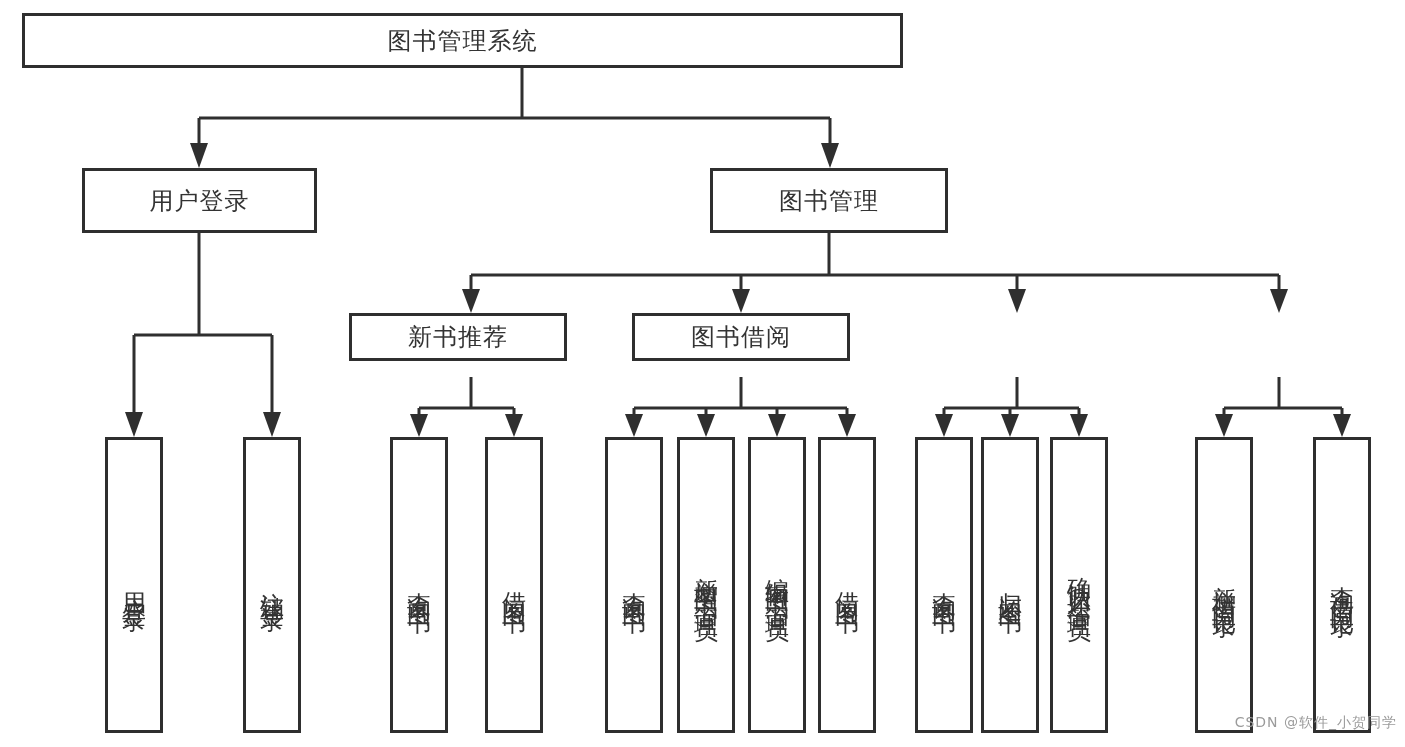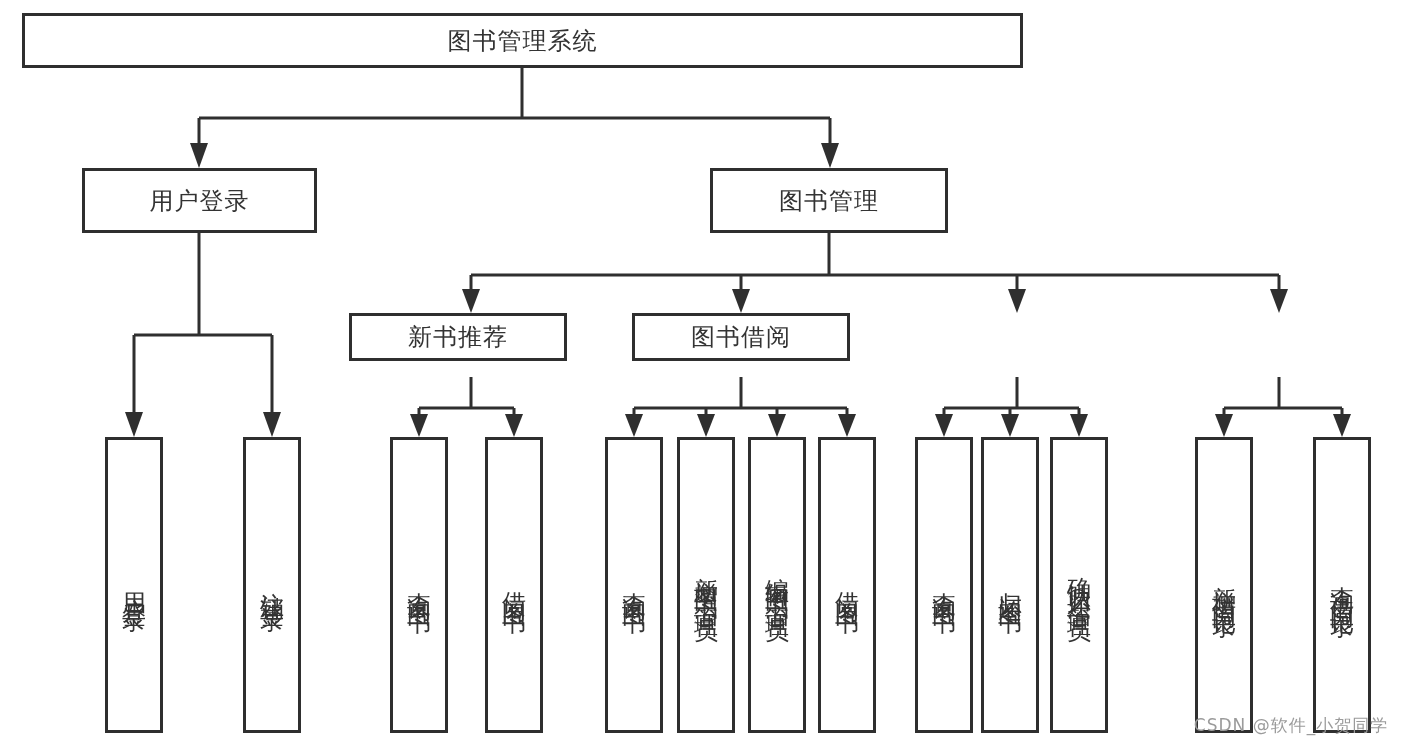--- a/index.html
+++ b/index.html
@@ -37,25 +37,25 @@
     font-size: 24px;
     letter-spacing: 6px;
     line-height: 1;
     white-space: nowrap;
   }
   .watermark {
     position: absolute;
     left: 1185px;
     top: 714px;
     width: 212px;
-    font-size: 17px;
+    font-size: 14px;
     letter-spacing: 1px;
     color: #9b9b9b;
     white-space: nowrap;
-    text-align: center;
+    text-align: right;
   }
 </style>
 </head>
 <body>
 
 <div class="canvas">
 
   <svg class="wires" viewBox="0 0 1405 747" xmlns="http://www.w3.org/2000/svg">
     <g stroke="#2f2f2f" stroke-width="3" fill="none">
 
@@ -89,21 +89,21 @@
       <polygon points="768,414 786,414 777,437"></polygon>
       <polygon points="838,414 856,414 847,437"></polygon>
       <polygon points="935,414 953,414 944,437"></polygon>
       <polygon points="1001,414 1019,414 1010,437"></polygon>
       <polygon points="1070,414 1088,414 1079,437"></polygon>
       <polygon points="1215,414 1233,414 1224,437"></polygon>
       <polygon points="1333,414 1351,414 1342,437"></polygon>
     </g>
   </svg>
 
-  <div class="node h" style="left:22px;top:13px;width:1001px;height:55px">
+  <div class="node h" style="left:22px;top:13px;width:881px;height:55px">
     <span>图书管理系统</span>
   </div>
 
   <div class="node h" style="left:82px;top:168px;width:235px;height:65px">
     <span>用户登录</span>
   </div>
   <div class="node h" style="left:710px;top:168px;width:238px;height:65px">
     <span>图书管理</span>
   </div>
 

